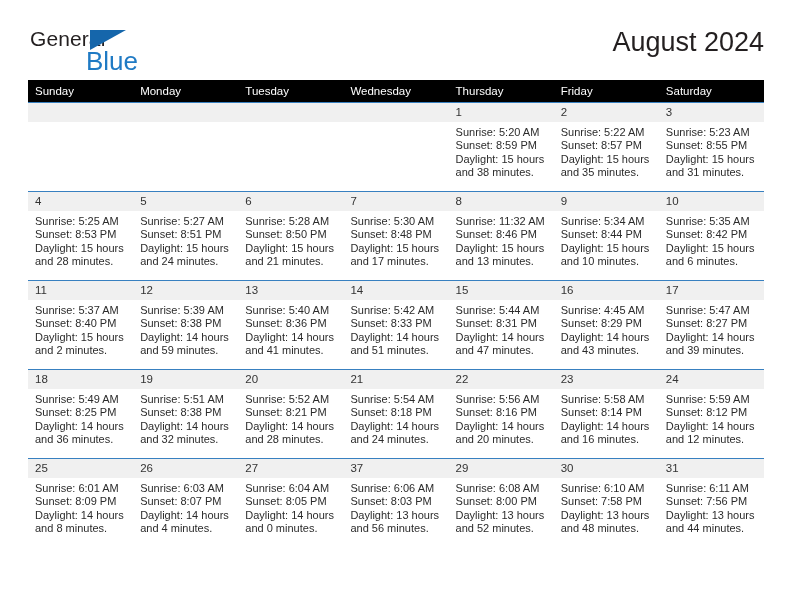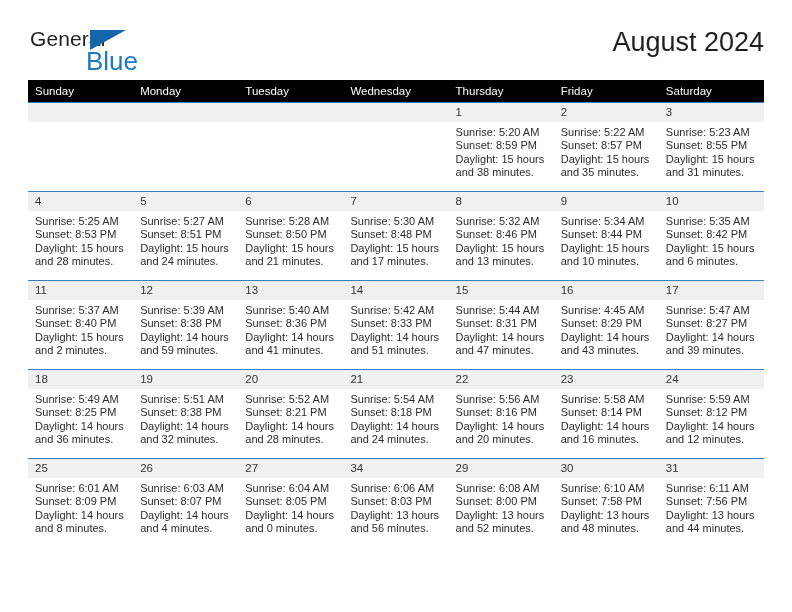--- a/index.html
+++ b/index.html
@@ -257,21 +257,21 @@
                 <div>Sunset: 8:48 PM</div>
                 <div>Daylight: 15 hours</div>
                 <div>and 17 minutes.</div>
               </div>
             </div>
           </td>
           <td>
             <div class="cell">
               <div class="daynum">8</div>
               <div class="details">
-                <div>Sunrise: 5:32 AM</div>
+                <div>Sunrise: 11:32 AM</div>
                 <div>Sunset: 8:46 PM</div>
                 <div>Daylight: 15 hours</div>
                 <div>and 13 minutes.</div>
               </div>
             </div>
           </td>
           <td>
             <div class="cell">
               <div class="daynum">9</div>
               <div class="details">
@@ -481,21 +481,21 @@
               <div class="details">
                 <div>Sunrise: 6:04 AM</div>
                 <div>Sunset: 8:05 PM</div>
                 <div>Daylight: 14 hours</div>
                 <div>and 0 minutes.</div>
               </div>
             </div>
           </td>
           <td>
             <div class="cell">
-              <div class="daynum">34</div>
+              <div class="daynum">37</div>
               <div class="details">
                 <div>Sunrise: 6:06 AM</div>
                 <div>Sunset: 8:03 PM</div>
                 <div>Daylight: 13 hours</div>
                 <div>and 56 minutes.</div>
               </div>
             </div>
           </td>
           <td>
             <div class="cell">

